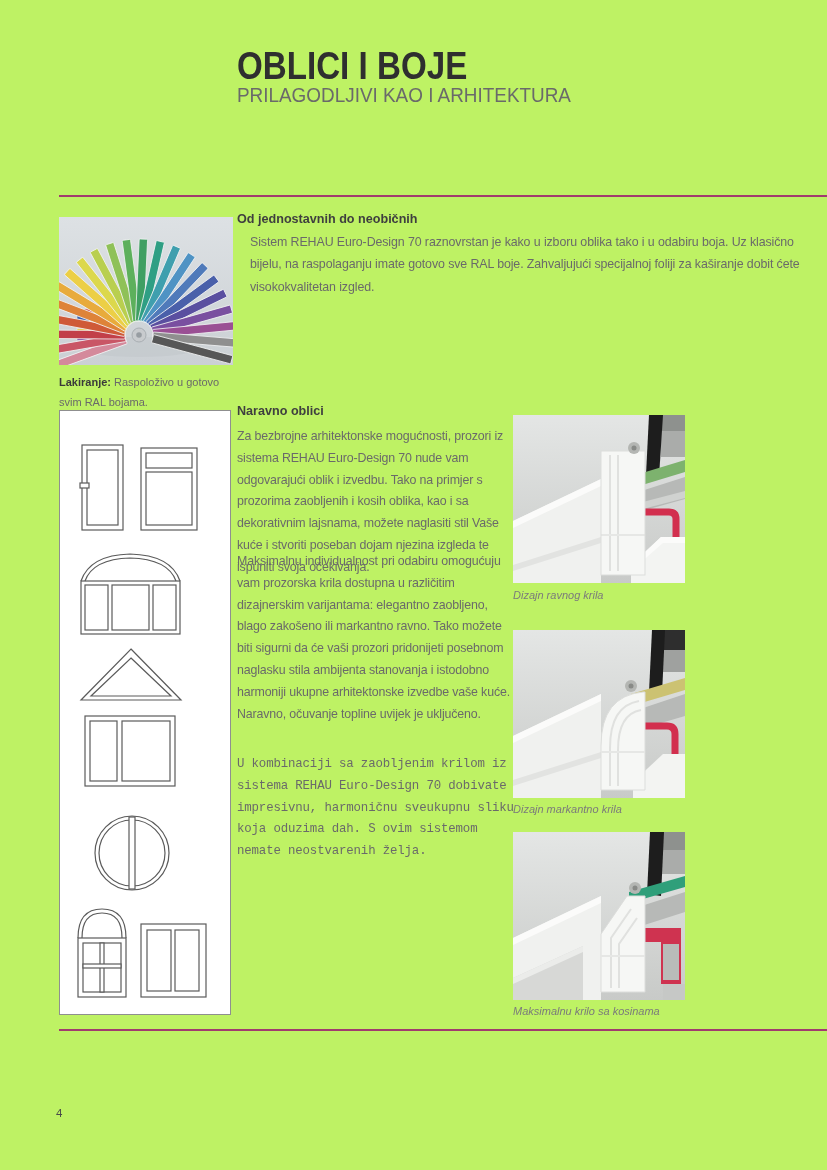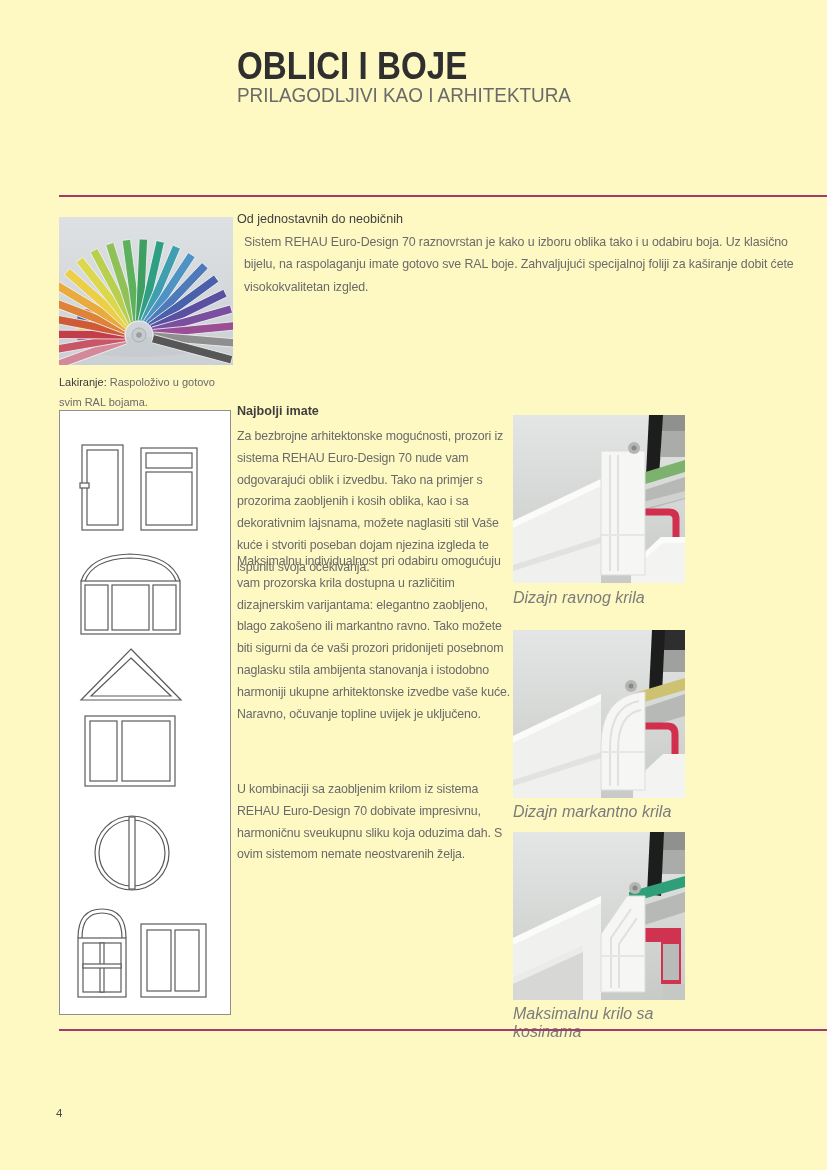--- a/index.html
+++ b/index.html
@@ -1,52 +1,52 @@
 <!DOCTYPE html>
 <html><head>
 <meta charset="utf-8">
 <style>
   html,body{margin:0;padding:0;background:#ffffff;}
   body{font-family:"Liberation Sans", sans-serif;}
-  .page{position:relative;width:827px;height:1170px;background:#fef9c3;overflow:hidden;margin:0 auto;}
+  .page{position:relative;width:827px;height:1170px;background:#bef264;overflow:hidden;margin:0 auto;}
   .abs{position:absolute;}
   h1,h2,h3,p{margin:0;padding:0;}
 
   .title{left:237px;top:44px;font-size:39px;font-weight:700;color:#2f2f2f;letter-spacing:0;
          transform:scaleX(0.85);transform-origin:0 0;white-space:nowrap;}
   .subtitle{left:237px;top:83px;font-size:21px;font-weight:400;color:#6a6a6a;
          transform:scaleX(0.9);transform-origin:0 0;white-space:nowrap;}
 
   .rule{height:2px;background:#a13b6e;}
   .rule-top{left:59px;top:195px;width:768px;}
   .rule-bottom{left:59px;top:1029px;width:768px;}
 
   .fan-fig{left:59px;top:217px;width:174px;height:148px;}
   .fan-fig svg{display:block;}
 
   .fan-caption{left:59px;top:372px;width:172px;font-size:11px;line-height:20px;color:#6a6a6a;}
-  .fan-caption .cap-label{font-weight:400;color:#3a3a3a;}
-
-  .intro-heading{left:237px;top:212px;font-size:12.6px;font-weight:400;color:#3f3f3f;}
-  .intro-body{left:244px;top:231px;width:565px;font-size:12.4px;line-height:22.3px;color:#6a6a6a;letter-spacing:-0.1px;}
+  .fan-caption .cap-label{font-weight:700;color:#3a3a3a;}
+
+  .intro-heading{left:237px;top:212px;font-size:12.6px;font-weight:700;color:#3f3f3f;}
+  .intro-body{left:250px;top:231px;width:565px;font-size:12.4px;line-height:22.3px;color:#6a6a6a;letter-spacing:-0.1px;}
 
   .shapes-box{left:59px;top:410px;width:172px;height:605px;border:1px solid #8f8f8f;box-sizing:border-box;background:#fff;}
 
   .col-heading{left:237px;top:404px;font-size:12.6px;font-weight:700;color:#3f3f3f;}
   .para{left:237px;width:280px;font-size:12.4px;line-height:21.8px;color:#6a6a6a;letter-spacing:-0.15px;}
   .para1{top:426px;}
   .para2{top:551px;}
-  .para3{top:779px;}
+  .para3{top:754px;font-family:Liberation Mono, monospace;}
 
   .profile{width:172px;height:168px;}
   .profile svg{display:block;}
   .p1{left:513px;top:415px;}
   .p2{left:513px;top:630px;}
   .p3{left:513px;top:832px;}
-  .pcaption{left:513px;width:200px;font-size:16px;font-style:italic;color:#7b7b7b;}
+  .pcaption{left:513px;width:200px;font-size:11px;font-style:italic;color:#7b7b7b;}
   .cap1{top:589px;}
   .cap2{top:803px;}
   .cap3{top:1005px;}
 
   .page-number{left:56px;top:1107px;font-size:11.5px;color:#4a4a4a;}
 </style>
 </head>
 <body>
 
 <div class="page">
@@ -163,21 +163,21 @@
       </g>
 
       <g>
         <rect x="81" y="513" width="65" height="73"></rect>
         <rect x="87" y="519" width="24" height="61"></rect>
         <rect x="115" y="519" width="24" height="61"></rect>
       </g>
     </svg>
   </div>
 
-  <h3 class="abs col-heading">Najbolji imate</h3>
+  <h3 class="abs col-heading">Naravno oblici</h3>
   <p class="abs para para1">Za bezbrojne arhitektonske mogućnosti, prozori iz sistema REHAU Euro-Design 70 nude vam odgovarajući oblik i izvedbu. Tako na primjer s prozorima zaobljenih i kosih oblika, kao i sa dekorativnim lajsnama, možete naglasiti stil Vaše kuće i stvoriti poseban dojam njezina izgleda te ispuniti svoja očekivanja.</p>
   <p class="abs para para2">Maksimalnu individualnost pri odabiru omogućuju vam prozorska krila dostupna u različitim dizajnerskim varijantama: elegantno zaobljeno, blago zakošeno ili markantno ravno. Tako možete biti sigurni da će vaši prozori pridonijeti posebnom naglasku stila ambijenta stanovanja i istodobno harmoniji ukupne arhitektonske izvedbe vaše kuće. Naravno, očuvanje topline uvijek je uključeno.</p>
   <p class="abs para para3">U kombinaciji sa zaobljenim krilom iz sistema REHAU Euro-Design 70 dobivate impresivnu, harmoničnu sveukupnu sliku koja oduzima dah. S ovim sistemom nemate neostvarenih želja.</p>
 
   <div class="abs profile p1">
     <svg width="172" height="168" viewBox="0 0 172 168">
       <defs>
           <linearGradient id="pbg1" x1="0" y1="0" x2="0" y2="1">
         <stop offset="0" stop-color="#e4e6e5"></stop>
             <stop offset="1" stop-color="#c8cac8"></stop>

